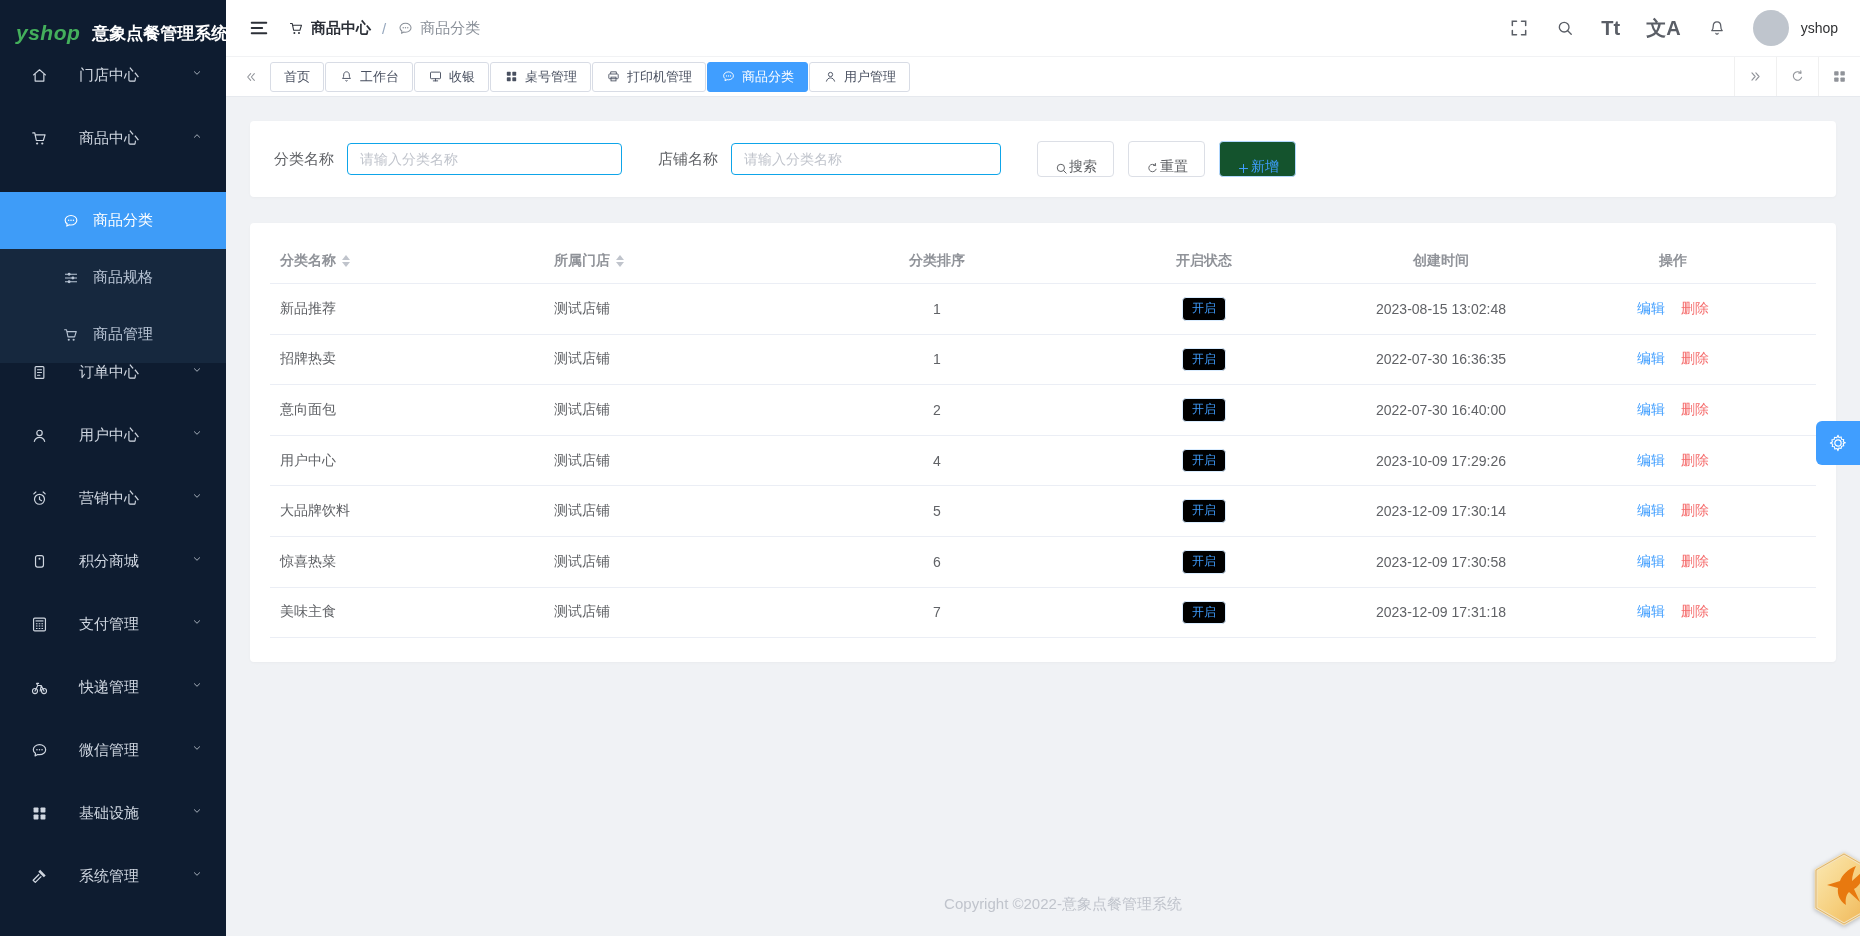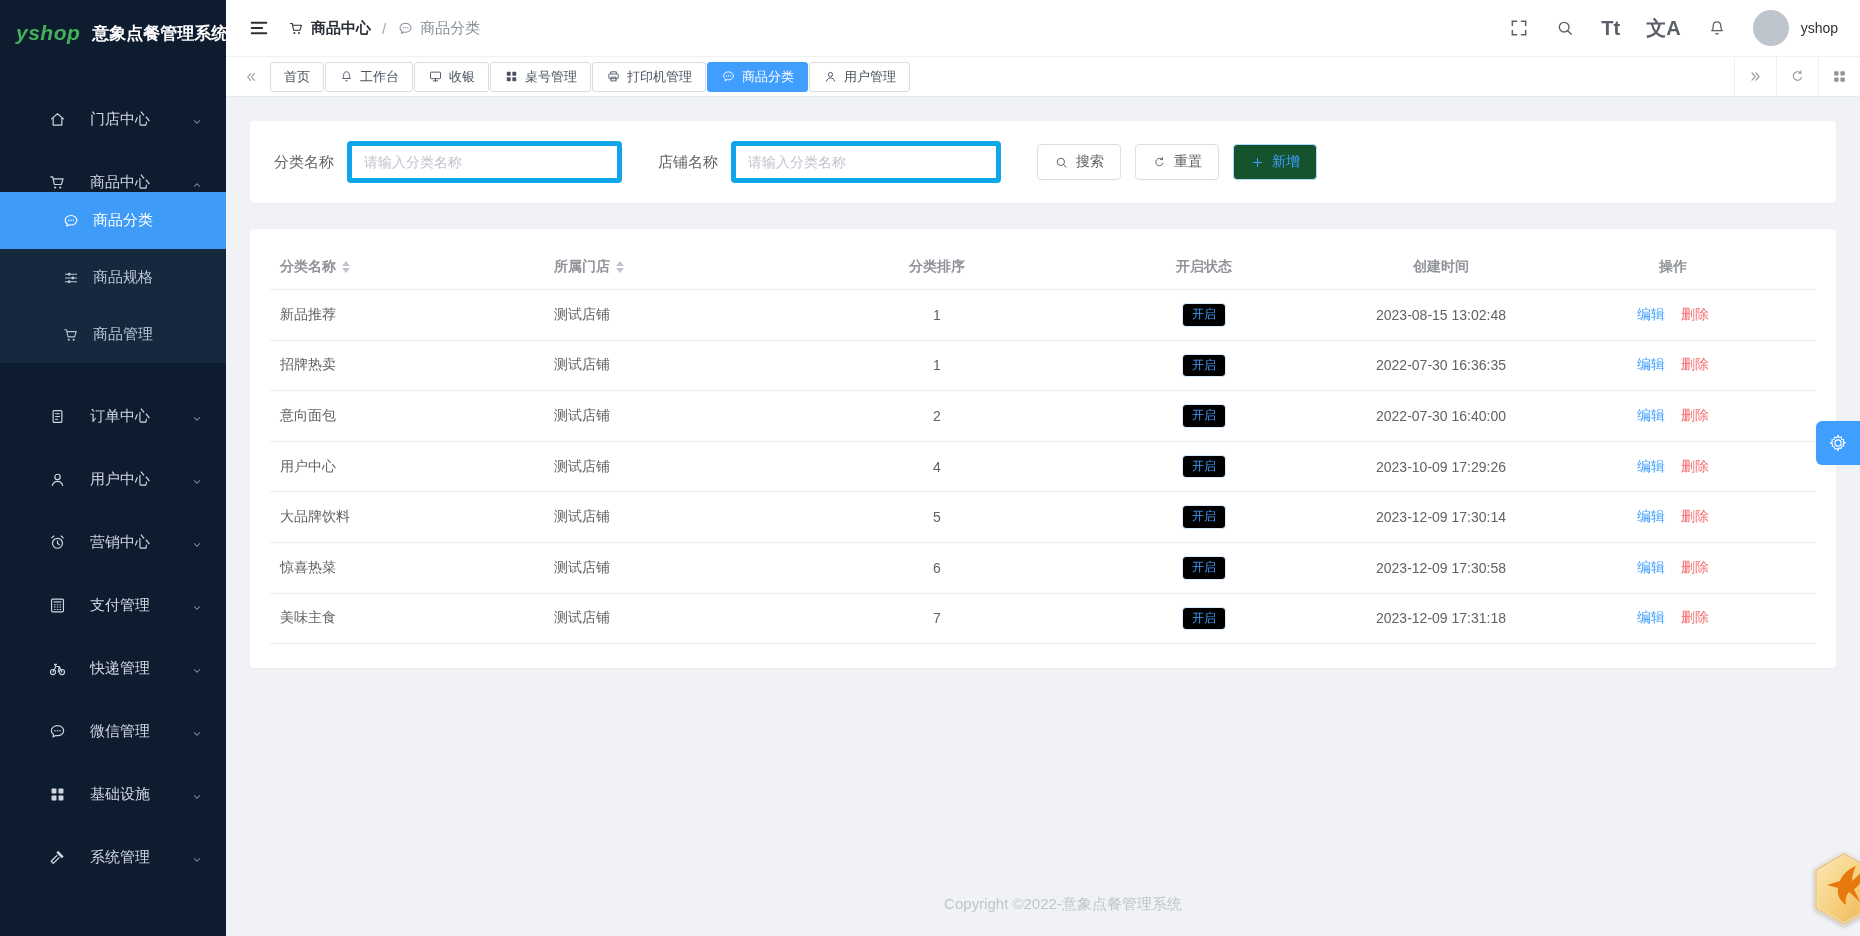--- a/index.html
+++ b/index.html
@@ -6,22 +6,22 @@
   html,body { width:1860px; height:936px; overflow:hidden;
     font-family:"Liberation Sans", sans-serif; font-size:14px; color:#303133; background:#f0f2f5; }
   .app { display:flex; width:100%; height:100%; }
 
   
   .sidebar { width:226px; height:100%; background:#0e1c30; flex-shrink:0; display:flex; flex-direction:column; }
   .logo-row { height:66px; display:flex; align-items:center; gap:12px; padding:0 16px; flex-shrink:0; }
   .logo-mark { color:#44b05c; font-weight:bold; font-size:21px; font-style:italic; letter-spacing:.5px; }
   .logo-title { color:#ffffff; font-weight:bold; font-size:17px; white-space:nowrap; }
   .menu { flex:1; overflow:hidden; }
-  .menu-item { height:63px; display:flex; align-items:flex-end; gap:23px; padding:0 22px 0 30px;
-    color:#cfd6e0; font-size:15px; cursor:pointer;margin-left:18px; }
+  .menu-item { height:63px; display:flex; align-items:flex-start; gap:30px; padding:0 22px 0 30px;
+    color:#cfd6e0; font-size:15px; cursor:pointer; }
   .menu-item .ic { width:19px; height:19px; flex-shrink:0; }
   .menu-item .menu-label { flex:1; }
   .menu-item .chev { width:14px; height:14px; opacity:.85; }
   .submenu { background:#16283e; }
   .submenu-item { height:57px; display:flex; align-items:center; gap:13px; padding:0 22px 0 62px;
     color:#b9c5d5; font-size:15px; cursor:pointer; }
   .submenu-item .ic { width:18px; height:18px; }
   .submenu-item.active { background:#3e9cf8; color:#ffffff; }
 
   
@@ -55,25 +55,25 @@
   .tag-tab.active { background:#409eff; border-color:#409eff; color:#ffffff; }
   .tags-tools { display:flex; align-items:stretch; height:100%; flex-shrink:0; }
   .tags-tool { width:42px; display:flex; align-items:center; justify-content:center; color:#909399;
     border-left:1px solid #f0f0f0; cursor:pointer; }
   .tags-tool .ic { width:17px; height:17px; }
 
   .content { flex:1; position:relative; background:#f0f2f5; overflow:hidden; }
   .card { background:#ffffff; border-radius:4px; margin:0 24px; box-shadow:0 1px 3px rgba(0,0,0,.03); }
   .filter-card { margin-top:24px; padding:20px 24px; display:flex; align-items:center; }
   .filter-label { color:#606266; font-size:15px; margin-right:13px; white-space:nowrap; }
-  .filter-input { width:275px; height:42px; border:5px solid #0ea5e9; border-radius:4px; padding:12px 12px;
+  .filter-input { width:275px; height:32px; border:1px solid #0ea5e9; border-radius:4px; padding:12px 12px;
     font-size:14px; color:#606266; outline:none; font-family:"Liberation Sans", sans-serif; }
   .filter-input::placeholder { color:#c0c4cc; }
   .gap-lg { margin-left:36px; }
-  .btn { height:36px; display:inline-flex; align-items:center; gap:7px; padding:0 16px;
+  .btn { height:36px; display:inline-flex; align-items:flex-end; gap:0; padding:0 16px;
     border:1px solid #dcdfe6; border-radius:4px; background:#fff; color:#606266; font-size:14px; cursor:pointer;
     font-family:"Liberation Sans", sans-serif; }
   .btn .ic { width:15px; height:15px; }
   .btn + .btn { margin-left:14px; }
   .btn-add { background:#14532d; border-color:#b3d8ff; color:#409eff; }
 
   .table-card { margin-top:26px; padding:16px 20px 24px; }
   table { width:100%; border-collapse:collapse; table-layout:fixed; }
   col.c1{width:274px} col.c2{width:274px} col.c3{width:238px} col.c4{width:296px} col.c5{width:178px} col.c6{width:auto}
   th { text-align:left; font-size:14px; color:#909399; font-weight:bold; padding:13px 10px;
@@ -282,20 +282,29 @@
         <svg class="ic" viewBox="0 0 24 24">
             <use href="#i-alarm"></use>
           </svg>
         <span class="menu-label">营销中心</span>
         <svg class="chev" viewBox="0 0 24 24">
             <use href="#i-chev-down"></use>
           </svg>
       </div>
       <div class="menu-item">
         <svg class="ic" viewBox="0 0 24 24">
+            <use href="#i-tag"></use>
+          </svg>
+        <span class="menu-label">积分商城</span>
+        <svg class="chev" viewBox="0 0 24 24">
+            <use href="#i-chev-down"></use>
+          </svg>
+      </div>
+      <div class="menu-item">
+        <svg class="ic" viewBox="0 0 24 24">
             <use href="#i-calc"></use>
           </svg>
         <span class="menu-label">支付管理</span>
         <svg class="chev" viewBox="0 0 24 24">
             <use href="#i-chev-down"></use>
           </svg>
       </div>
       <div class="menu-item">
         <svg class="ic" viewBox="0 0 24 24">
             <use href="#i-bike"></use>

